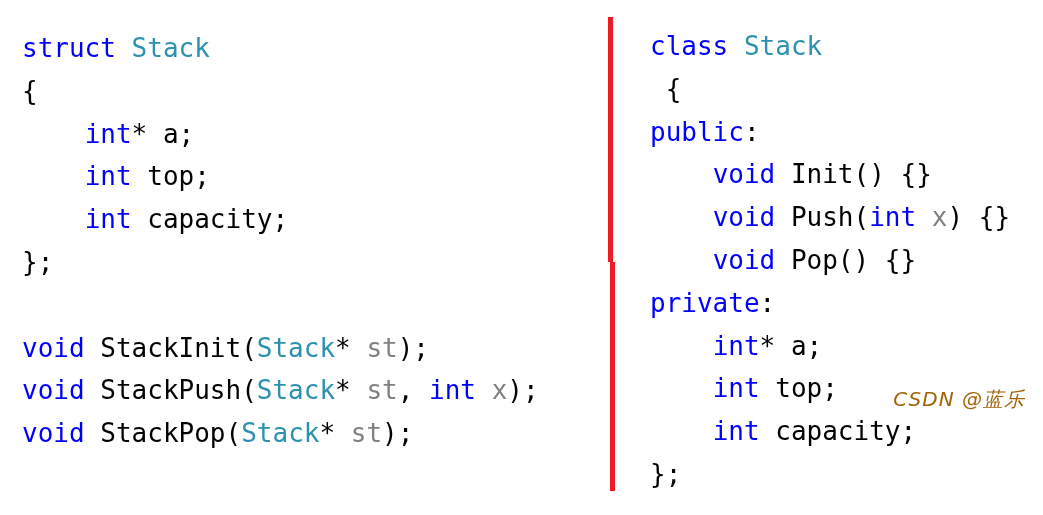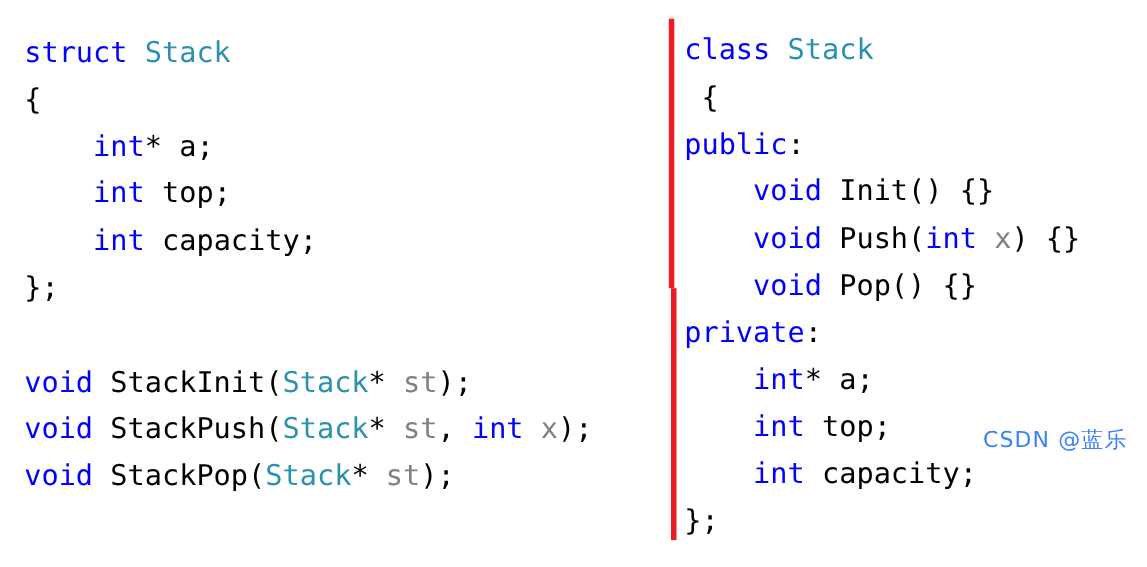--- a/index.html
+++ b/index.html
@@ -32,21 +32,21 @@
     white-space: pre;
     color: #000000;
     letter-spacing: 0px;
   }
   #pane-left {
     left: 22px;
     top: 27px;
     width: 570px;
   }
   #pane-right {
-    left: 622px;
+    left: 650px;
     top: 25px;
     width: 390px;
   }
 
   .code-line {
     height: 42.8px;
     white-space: pre;
   }
 
   
@@ -91,15 +91,15 @@
 
   <div id="pane-left" class="code-pane"><div class="code-line"><span class="tok-kw" style="color: rgb(0, 0, 255);">struct </span><span class="tok-type" style="color: rgb(43, 145, 175);">Stack</span></div><div class="code-line"><span class="tok-plain" style="color: rgb(0, 0, 0);">{</span></div><div class="code-line"><span class="tok-plain" style="color: rgb(0, 0, 0);">    </span><span class="tok-kw" style="color: rgb(0, 0, 255);">int</span><span class="tok-plain" style="color: rgb(0, 0, 0);">* a;</span></div><div class="code-line"><span class="tok-plain" style="color: rgb(0, 0, 0);">    </span><span class="tok-kw" style="color: rgb(0, 0, 255);">int</span><span class="tok-plain" style="color: rgb(0, 0, 0);"> top;</span></div><div class="code-line"><span class="tok-plain" style="color: rgb(0, 0, 0);">    </span><span class="tok-kw" style="color: rgb(0, 0, 255);">int</span><span class="tok-plain" style="color: rgb(0, 0, 0);"> capacity;</span></div><div class="code-line"><span class="tok-plain" style="color: rgb(0, 0, 0);">};</span></div><div class="code-line"><span class="tok-plain" style="color: rgb(0, 0, 0);"> </span></div><div class="code-line"><span class="tok-kw" style="color: rgb(0, 0, 255);">void</span><span class="tok-plain" style="color: rgb(0, 0, 0);"> StackInit(</span><span class="tok-type" style="color: rgb(43, 145, 175);">Stack</span><span class="tok-plain" style="color: rgb(0, 0, 0);">* </span><span class="tok-var" style="color: rgb(128, 128, 128);">st</span><span class="tok-plain" style="color: rgb(0, 0, 0);">);</span></div><div class="code-line"><span class="tok-kw" style="color: rgb(0, 0, 255);">void</span><span class="tok-plain" style="color: rgb(0, 0, 0);"> StackPush(</span><span class="tok-type" style="color: rgb(43, 145, 175);">Stack</span><span class="tok-plain" style="color: rgb(0, 0, 0);">* </span><span class="tok-var" style="color: rgb(128, 128, 128);">st</span><span class="tok-plain" style="color: rgb(0, 0, 0);">, </span><span class="tok-kw" style="color: rgb(0, 0, 255);">int</span><span class="tok-plain" style="color: rgb(0, 0, 0);"> </span><span class="tok-var" style="color: rgb(128, 128, 128);">x</span><span class="tok-plain" style="color: rgb(0, 0, 0);">);</span></div><div class="code-line"><span class="tok-kw" style="color: rgb(0, 0, 255);">void</span><span class="tok-plain" style="color: rgb(0, 0, 0);"> StackPop(</span><span class="tok-type" style="color: rgb(43, 145, 175);">Stack</span><span class="tok-plain" style="color: rgb(0, 0, 0);">* </span><span class="tok-var" style="color: rgb(128, 128, 128);">st</span><span class="tok-plain" style="color: rgb(0, 0, 0);">);</span></div></div>
 
   <div id="divider">
     <div class="seg seg-top" style="background-color: rgb(237, 28, 36);"></div>
     <div class="seg seg-bottom" style="background-color: rgb(237, 28, 36);"></div>
   </div>
 
   <div id="pane-right" class="code-pane"><div class="code-line"><span class="tok-kw" style="color: rgb(0, 0, 255);">class </span><span class="tok-type" style="color: rgb(43, 145, 175);">Stack</span></div><div class="code-line"><span class="tok-plain" style="color: rgb(0, 0, 0);"> {</span></div><div class="code-line"><span class="tok-kw" style="color: rgb(0, 0, 255);">public</span><span class="tok-plain" style="color: rgb(0, 0, 0);">:</span></div><div class="code-line"><span class="tok-plain" style="color: rgb(0, 0, 0);">    </span><span class="tok-kw" style="color: rgb(0, 0, 255);">void</span><span class="tok-plain" style="color: rgb(0, 0, 0);"> Init() {}</span></div><div class="code-line"><span class="tok-plain" style="color: rgb(0, 0, 0);">    </span><span class="tok-kw" style="color: rgb(0, 0, 255);">void</span><span class="tok-plain" style="color: rgb(0, 0, 0);"> Push(</span><span class="tok-kw" style="color: rgb(0, 0, 255);">int</span><span class="tok-plain" style="color: rgb(0, 0, 0);"> </span><span class="tok-var" style="color: rgb(128, 128, 128);">x</span><span class="tok-plain" style="color: rgb(0, 0, 0);">) {}</span></div><div class="code-line"><span class="tok-plain" style="color: rgb(0, 0, 0);">    </span><span class="tok-kw" style="color: rgb(0, 0, 255);">void</span><span class="tok-plain" style="color: rgb(0, 0, 0);"> Pop() {}</span></div><div class="code-line"><span class="tok-kw" style="color: rgb(0, 0, 255);">private</span><span class="tok-plain" style="color: rgb(0, 0, 0);">:</span></div><div class="code-line"><span class="tok-plain" style="color: rgb(0, 0, 0);">    </span><span class="tok-kw" style="color: rgb(0, 0, 255);">int</span><span class="tok-plain" style="color: rgb(0, 0, 0);">* a;</span></div><div class="code-line"><span class="tok-plain" style="color: rgb(0, 0, 0);">    </span><span class="tok-kw" style="color: rgb(0, 0, 255);">int</span><span class="tok-plain" style="color: rgb(0, 0, 0);"> top;</span></div><div class="code-line"><span class="tok-plain" style="color: rgb(0, 0, 0);">    </span><span class="tok-kw" style="color: rgb(0, 0, 255);">int</span><span class="tok-plain" style="color: rgb(0, 0, 0);"> capacity;</span></div><div class="code-line"><span class="tok-plain" style="color: rgb(0, 0, 0);">};</span></div></div>
 
-  <div id="watermark" style="color: #3b82f6;">CSDN @蓝乐</div>
+  <div id="watermark" style="color: #a16207; font-style: italic;">CSDN @蓝乐</div>
 
 </div>
 
 </body></html>

